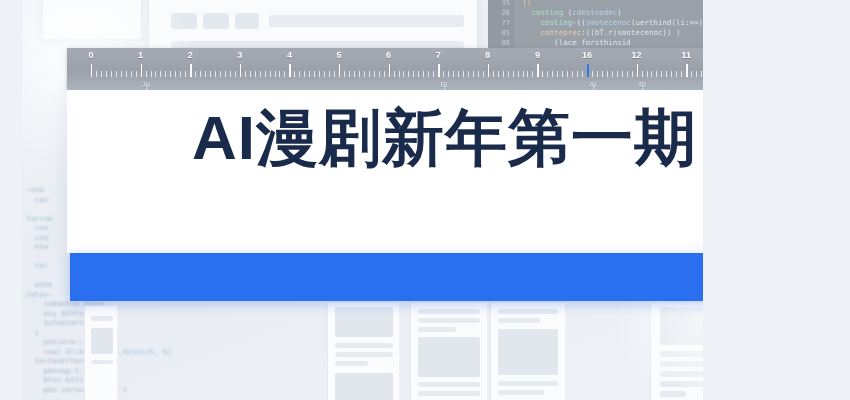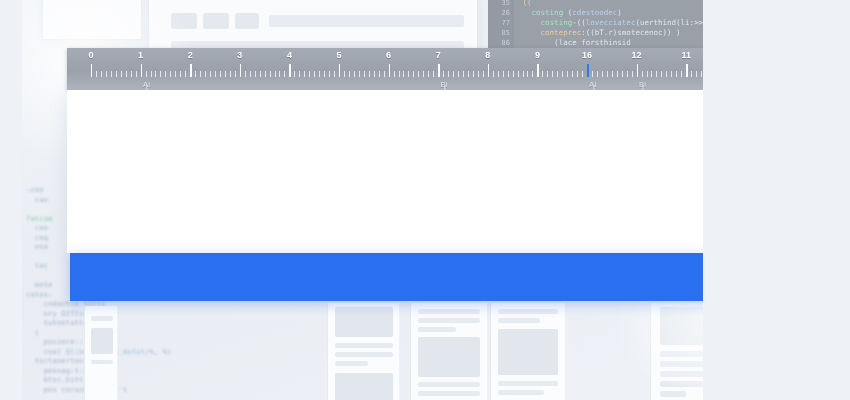--- a/index.html
+++ b/index.html
@@ -227,21 +227,21 @@
     <div class="dark-ide" style="left:466px; top:-14px; width:384px; height:66px;">
       <div class="gut">13
 35
 26
 77
 85
 86</div>
       <div class="src">  ())
  <span class="c3">((</span>
    <span class="c1">costing</span> (<span class="c2">cdestoodec</span>)
-     <span class="c1">costing</span>-((<span class="c2">lovecciatec</span>(uerthind(li:&gt;&gt;)&gt;)&gt;)
+     <span class="c1">costing</span>-((<span class="c2">smotecenoc</span>(uerthind(li:&gt;&gt;)&gt;)&gt;)
      <span class="c3">conteprec</span>:((bT.r)smotecenoc)) )
         (lace forsthinsid</div>
     </div>
 
     <div class="gray-pane" style="left:785px; top:-6px; width:70px; height:268px;">
       <div class="hexrow" style="left:3px; top:146px;">#12055C:£13:
 #11925.:£13:</div>
       <div class="footbar"></div>
       <div class="dotrow" style="left:14px; bottom:7px;">
           <i></i>
@@ -473,17 +473,18 @@
         <i></i>
         <i></i>
     </div>
   <span class="marker" style="left: 79.6px;">Ai</span>
       <span class="marker" style="left: 377.2px;">Bi</span>
       <span class="marker" style="left: 526px;">Ai</span>
       <span class="marker" style="left: 575.6px;">Bi</span>
     </div>
 
   <div class="card">
+    <div class="title">AI漫剧新年第一期</div>
   </div>
 
   <div class="bluebar"></div>
 
 </div>
 
 </body></html>

